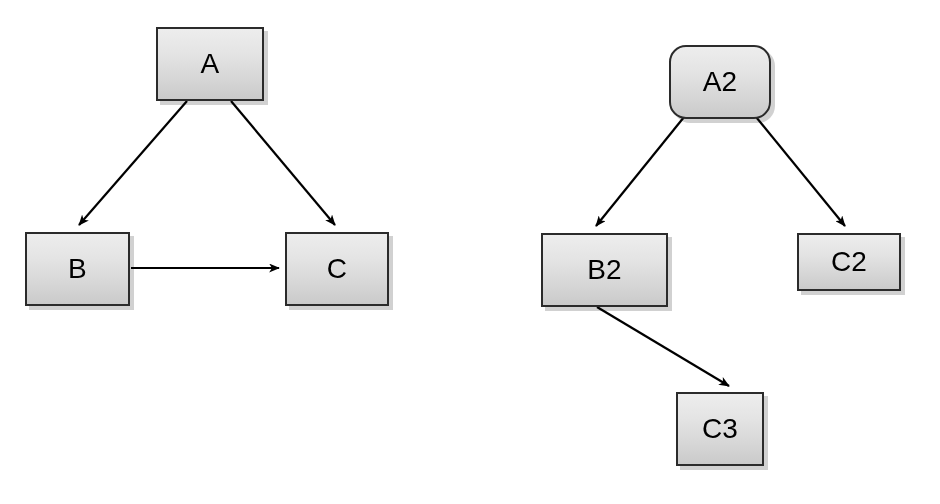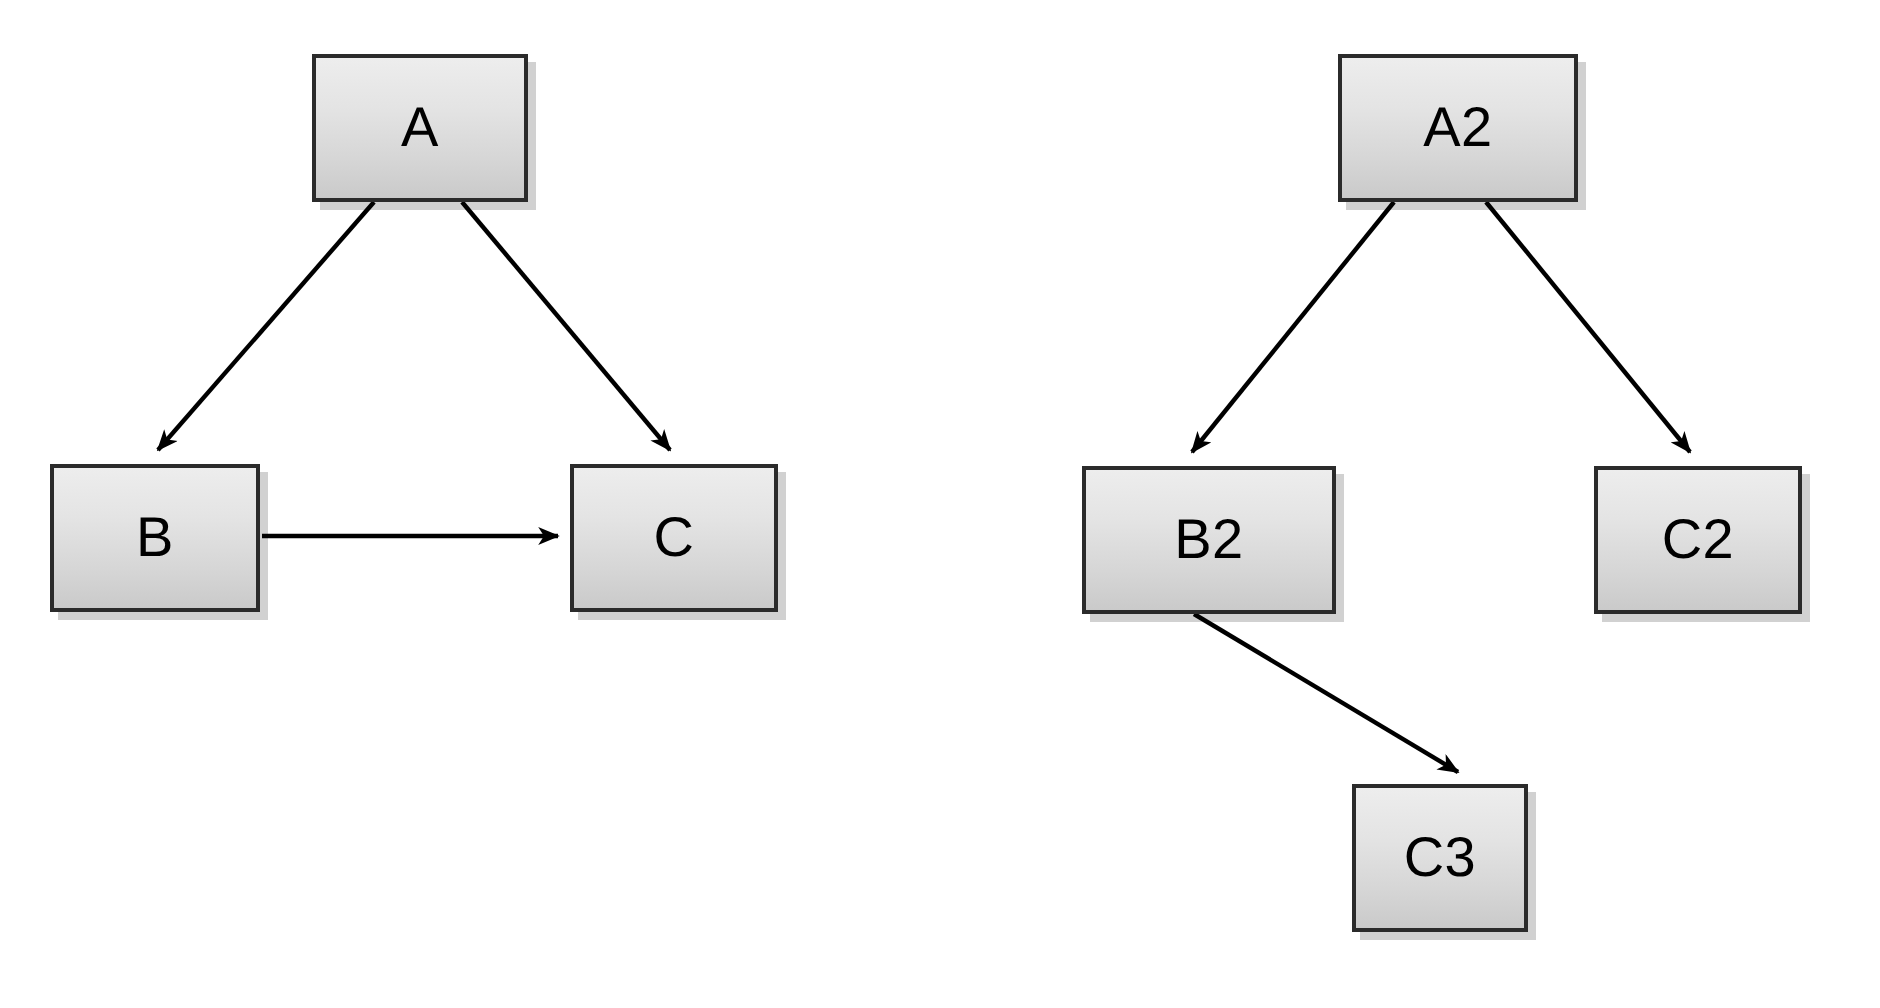--- a/index.html
+++ b/index.html
@@ -84,29 +84,29 @@
   </div>
 
   <div class="node" style="left:25px; top:232px; width:105px; height:74px;">
     <span class="node-label">B</span>
   </div>
 
   <div class="node" style="left:285px; top:232px; width:104px; height:74px;">
     <span class="node-label">C</span>
   </div>
 
-  <div class="node" style="left:669px; top:27px; width:120px; height:74px;">
+  <div class="node" style="left:669px; top:45px; width:102px; height:74px;border-radius:17px;">
     <span class="node-label">A2</span>
   </div>
 
   <div class="node" style="left:541px; top:233px; width:127px; height:74px;">
     <span class="node-label">B2</span>
   </div>
 
-  <div class="node" style="left:797px; top:233px; width:104px; height:74px;">
+  <div class="node" style="left:797px; top:233px; width:104px; height:58px;">
     <span class="node-label">C2</span>
   </div>
 
   <div class="node" style="left:676px; top:392px; width:88px; height:74px;">
     <span class="node-label">C3</span>
   </div>
 
 </div>
 
 </body></html>

